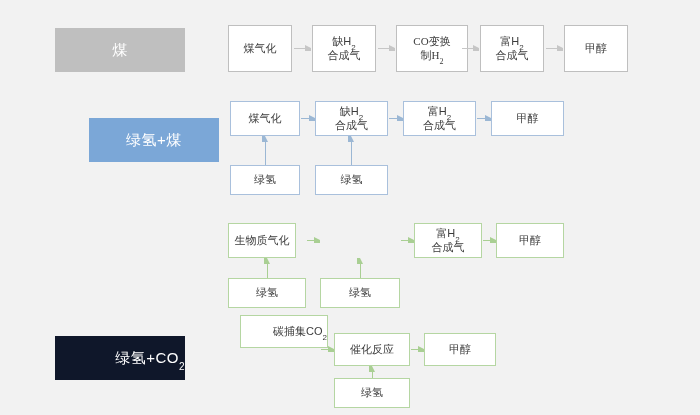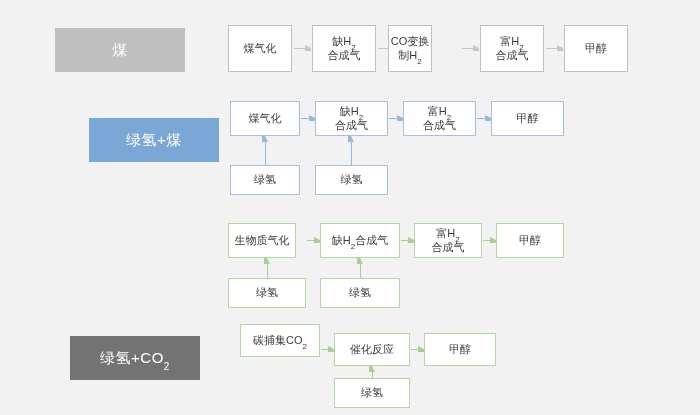--- a/index.html
+++ b/index.html
@@ -84,21 +84,21 @@
   <div class="arrow-h a-gray" style="left:294px;top:48px;width:16px;"></div>
 
   <div class="box g-border" style="left:312px;top:25px;width:64px;height:47px;">
     <span>
       <span class="l"><span>缺H</span><span class="sub">2</span></span>
       <span class="l">合成气</span>
     </span>
   </div>
   <div class="arrow-h a-gray" style="left:378px;top:48px;width:16px;"></div>
 
-  <div class="box g-border" style="left:388px;top:25px;width:44px;height:47px;">
+  <div class="box g-border" style="left:396px;top:25px;width:72px;height:47px;font-family:Liberation Serif, serif;">
     <span>
       <span class="l">CO变换</span>
       <span class="l"><span>制H</span><span class="sub">2</span></span>
     </span>
   </div>
   <div class="arrow-h a-gray" style="left:462px;top:48px;width:16px;"></div>
 
   <div class="box g-border" style="left:480px;top:25px;width:64px;height:47px;">
     <span>
       <span class="l"><span>富H</span><span class="sub">2</span></span>
@@ -161,25 +161,20 @@
   <div class="arrow-v a-blue" style="left:351px;top:142px;height:23px;"></div>
 
 
   <div class="box gr-border" style="left:228px;top:223px;width:68px;height:35px;font-family:Liberation Serif, serif;">
     <span>
         <span class="l">生物质气化</span>
       </span>
   </div>
   <div class="arrow-h a-green" style="left:307px;top:240px;width:12px;"></div>
 
-  <div class="box gr-border" style="left:320px;top:223px;width:80px;height:35px;">
-    <span>
-      <span class="l"><span>缺H</span><span class="sub">2</span><span>合成气</span></span>
-    </span>
-  </div>
   <div class="arrow-h a-green" style="left:401px;top:240px;width:12px;"></div>
 
   <div class="box gr-border" style="left:414px;top:223px;width:68px;height:35px;">
     <span>
       <span class="l"><span>富H</span><span class="sub">2</span></span>
       <span class="l">合成气</span>
     </span>
   </div>
   <div class="arrow-h a-green" style="left:483px;top:240px;width:12px;"></div>
 
@@ -196,25 +191,25 @@
   </div>
   <div class="arrow-v a-green" style="left:267px;top:264px;height:14px;"></div>
 
   <div class="box gr-border" style="left:320px;top:278px;width:80px;height:30px;">
     <span>
         <span class="l">绿氢</span>
       </span>
   </div>
   <div class="arrow-v a-green" style="left:360px;top:264px;height:14px;"></div>
 
-  <div class="cat" style="left:70px;top:336px;width:130px;height:44px;background:#737373;">
+  <div class="cat" style="left:55px;top:336px;width:130px;height:44px;background:#0f172a;justify-content:flex-end;">
     <span><span>绿氢+CO</span><span class="sub">2</span></span>
   </div>
 
-  <div class="box gr-border" style="left:240px;top:324px;width:80px;height:33px;">
+  <div class="box gr-border" style="left:240px;top:315px;width:88px;height:33px;justify-content:flex-end;">
     <span>
         <span class="l"><span>碳捕集CO</span><span class="sub">2</span></span>
       </span>
   </div>
   <div class="arrow-h a-green" style="left:321px;top:349px;width:12px;"></div>
 
   <div class="box gr-border" style="left:334px;top:333px;width:76px;height:33px;">
     <span>
         <span class="l">催化反应</span>
       </span>

